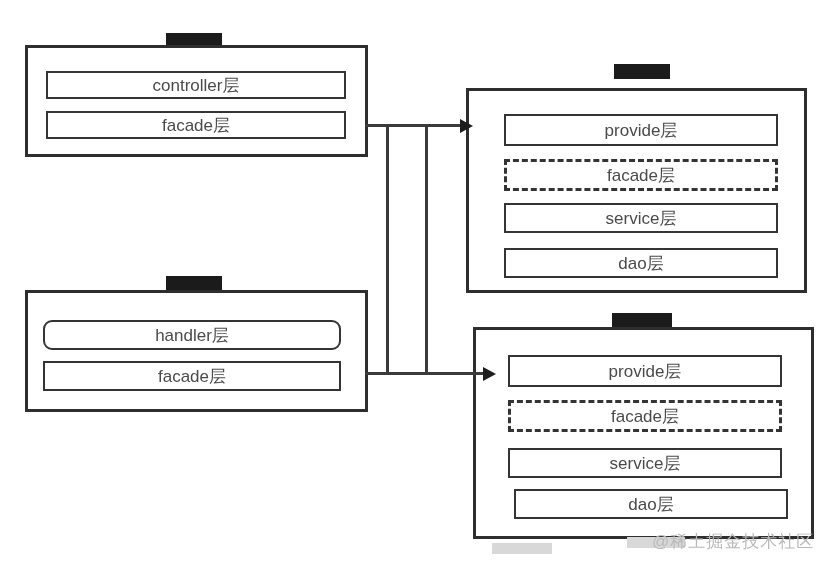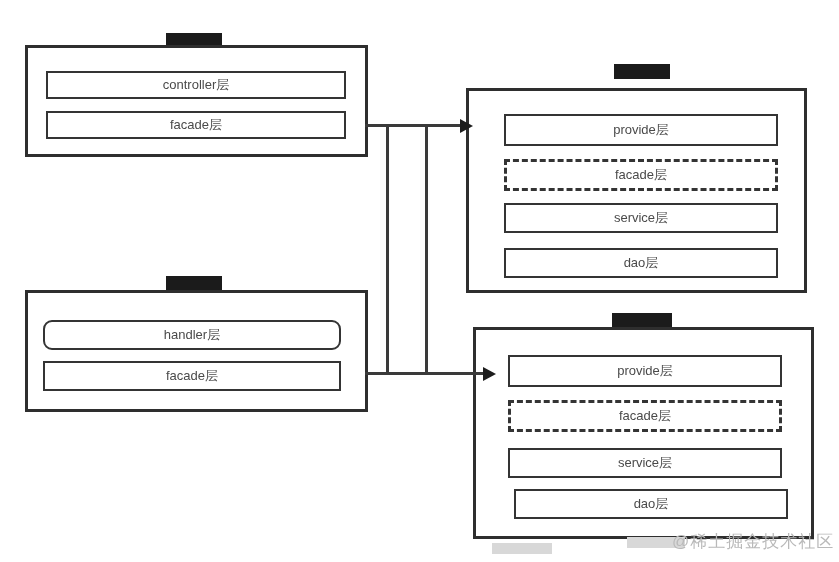--- a/index.html
+++ b/index.html
@@ -42,21 +42,21 @@
     box-sizing: border-box;
   }
 
   
   .layer {
     position: absolute;
     background: #ffffff;
     border: 2px solid #343434;
     box-sizing: border-box;
     color: #4a4a4a;
-    font-size: 13px;
+    font-size: 17px;
     display: flex;
     align-items: center;
     justify-content: center;
     white-space: nowrap;
   }
   .layer.dashed {
     border-style: dashed;
     border-width: 3px;
   }
 
@@ -134,15 +134,15 @@
 
   <div class="line-v" style="left:386px; top:124px; height:251px;"></div>
 
   <div class="line-v" style="left:425px; top:124px; height:251px;"></div>
 
   <div class="line-h" style="left:365px; top:372px; width:125px;"></div>
   <div class="arrow-head" style="left:483px; top:367px;"></div>
 
   <div class="watermark-bar" style="left:627px; top:537px; width:58px;"></div>
   <div class="watermark-bar" style="left:492px; top:543px; width:60px;"></div>
-  <div class="watermark" style="left:652px; top:530px;margin-left:20px;">@稀土掘金技术社区</div>
+  <div class="watermark" style="left:652px; top:530px;">@稀土掘金技术社区</div>
 
 </div>
 
 </body></html>

